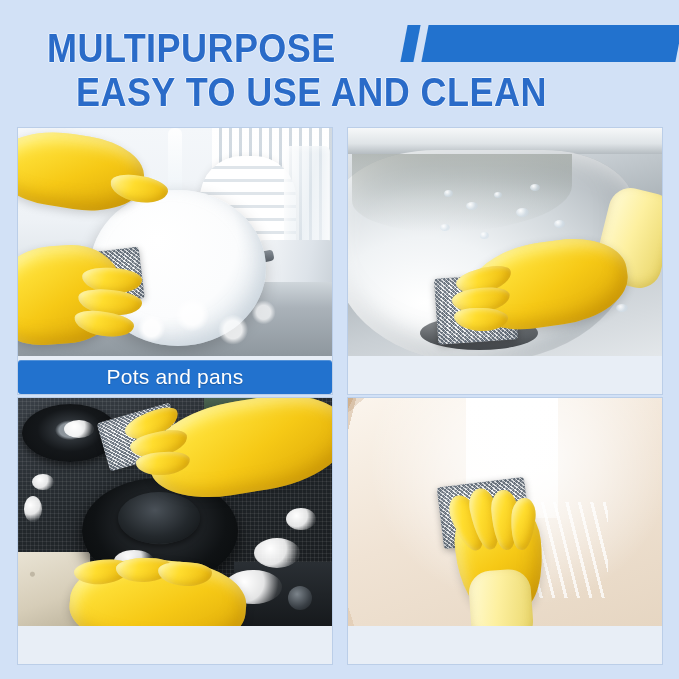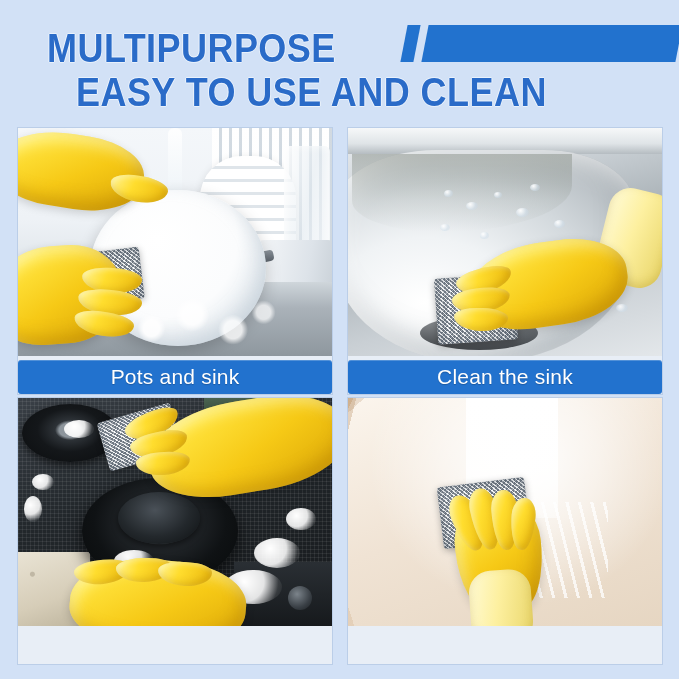--- a/index.html
+++ b/index.html
@@ -439,21 +439,21 @@
         <div class="layer p1-plate"></div>
         <div class="layer p1-splash"></div>
         <div class="layer mesh p1-mesh"></div>
         <div class="layer glove p1-glove-top"></div>
         <div class="layer finger p1-finger-top"></div>
         <div class="layer glove p1-glove-bot"></div>
         <div class="layer finger p1-finger-b1"></div>
         <div class="layer finger p1-finger-b2"></div>
         <div class="layer finger p1-finger-b3"></div>
       </div>
-      <div class="caption">Pots and sink</div>
+      <div class="caption">Pots and pans</div>
     </div>
 
     <div class="panel">
       <div class="photo">
         <div class="layer p2-bg"></div>
         <div class="layer p2-rim"></div>
         <div class="layer p2-basin"></div>
         <div class="layer p2-shadow"></div>
         <div class="layer drop" style="left:96px;  top:62px;  width:9px;  height:7px;"></div>
         <div class="layer drop" style="left:118px; top:74px;  width:12px; height:8px;"></div>
@@ -466,21 +466,20 @@
         <div class="layer drop" style="left:248px; top:140px; width:10px; height:7px;"></div>
         <div class="layer drop" style="left:268px; top:176px; width:12px; height:8px;"></div>
         <div class="layer p2-drain"></div>
         <div class="layer mesh p2-mesh"></div>
         <div class="layer cuff p2-cuff"></div>
         <div class="layer glove p2-glove"></div>
         <div class="layer finger p2-f1"></div>
         <div class="layer finger p2-f2"></div>
         <div class="layer finger p2-f3"></div>
       </div>
-      <div class="caption">Clean the sink</div>
     </div>
 
     <div class="panel">
       <div class="photo">
         <div class="layer p3-bg"></div>
         <div class="layer p3-green"></div>
         <div class="layer p3-counter"></div>
         <div class="layer p3-burner-a"></div>
         <div class="layer p3-burner-b"></div>
         <div class="layer p3-burner-cap"></div>

